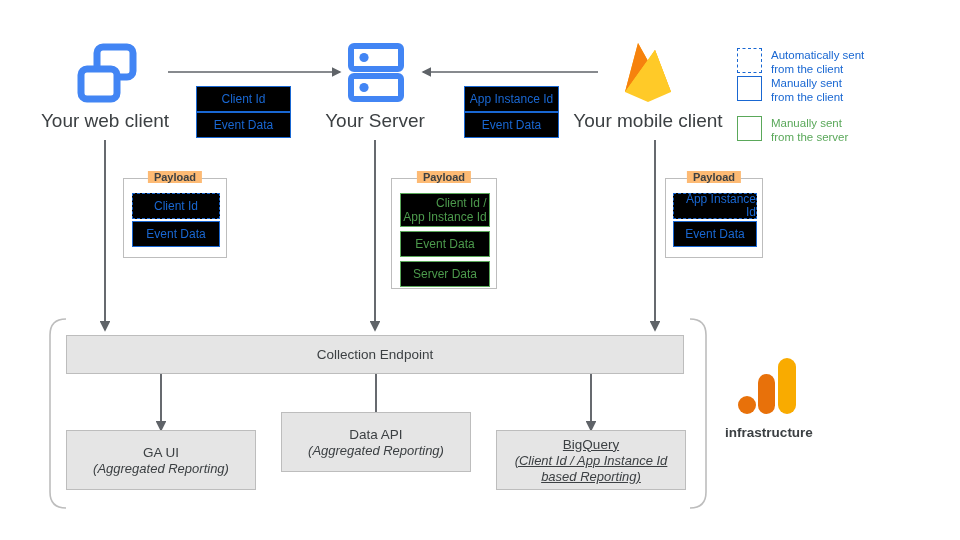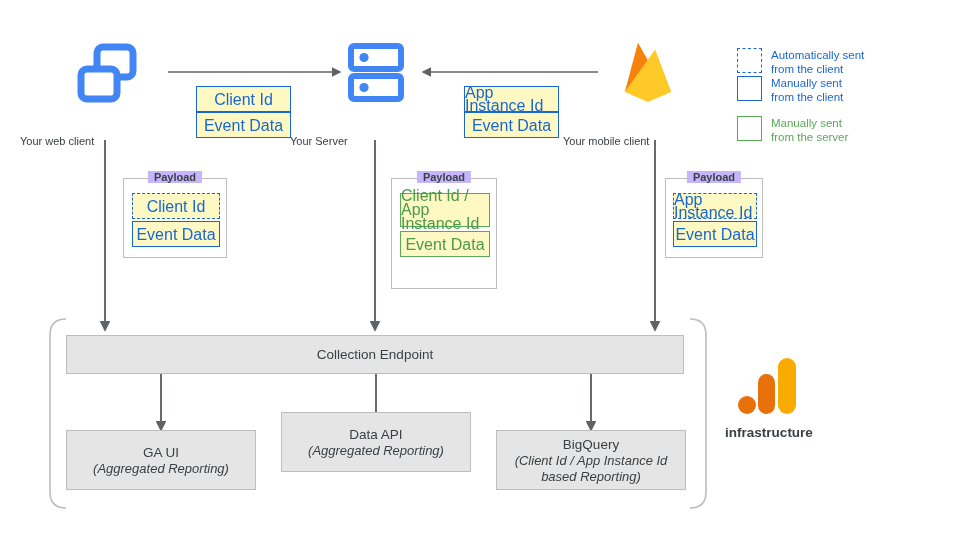--- a/index.html
+++ b/index.html
@@ -2,32 +2,32 @@
 <html><head>
 <meta charset="utf-8">
 <style>
   html,body{margin:0;padding:0;background:#ffffff;}
   body{width:960px;height:540px;position:relative;overflow:hidden;
        font-family:"Liberation Sans","DejaVu Sans",sans-serif;
        -webkit-font-smoothing:antialiased;}
   .abs{position:absolute;}
 
   
-  .node-label{font-size:11px;color:#3c4043;text-align:left;white-space:nowrap;margin-top:25px;}
+  .node-label{font-size:19px;color:#3c4043;text-align:center;white-space:nowrap;}
   .chip{box-sizing:border-box;display:flex;align-items:center;justify-content:center;
-        text-align:left;font-size:16px;line-height:13px;color:#1967d2;
-        border:1.4px solid #1967d2;background:#fef9c3;}
+        text-align:right;font-size:12px;line-height:13px;color:#1967d2;
+        border:1.4px solid #1967d2;background:#000000;}
   .chip.dashed{border-style:dashed;}
   .chip.green{color:#4c9a4c;border-color:#5aa85a;}
   .chip.tall{line-height:14px;}
 
   
   .payload{box-sizing:border-box;position:absolute;border:1.2px solid #bdbdbd;background:#fff;}
   .payload-title{position:absolute;top:-8px;left:50%;transform:translateX(-50%);
-                 background:#c4b5fd;padding:0 6px;font-size:11px;font-weight:bold;color:#3c4043;
+                 background:#fdba74;padding:0 6px;font-size:11px;font-weight:bold;color:#3c4043;
                  white-space:nowrap;}
 
   
   .gbox{box-sizing:border-box;border:1.2px solid #bdbdbd;background:#e5e5e5;
         display:flex;flex-direction:column;align-items:center;justify-content:center;
         text-align:center;color:#3c4043;}
   .gbox .t1{font-size:13.5px;line-height:17px;}
   .gbox .t2{font-size:13px;line-height:16px;font-style:italic;}
 
   
@@ -102,20 +102,21 @@
   <div class="payload-title">Payload</div>
   <div class="chip dashed" style="position:absolute;left:8px;top:14px;width:88px;height:26px;">Client Id</div>
   <div class="chip" style="position:absolute;left:8px;top:42px;width:88px;height:26px;">Event Data</div>
 </div>
 
 <div class="payload" style="left:391px;top:178px;width:106px;height:111px;">
   <div class="payload-title">Payload</div>
   <div class="chip green tall" style="position:absolute;left:8px;top:14px;width:90px;height:34px;white-space:pre-line;">Client Id /
 App Instance Id</div>
   <div class="chip green" style="position:absolute;left:8px;top:52px;width:90px;height:26px;">Event Data</div>
+  <div class="chip green" style="position:absolute;left:8px;top:82px;width:90px;height:26px;">Server Data</div>
 </div>
 
 <div class="payload" style="left:665px;top:178px;width:98px;height:80px;">
   <div class="payload-title">Payload</div>
   <div class="chip dashed" style="position:absolute;left:7px;top:14px;width:84px;height:26px;">App Instance Id</div>
   <div class="chip" style="position:absolute;left:7px;top:42px;width:84px;height:26px;">Event Data</div>
 </div>
 
 <div class="abs gbox" style="left:66px;top:335px;width:618px;height:39px;">
   <div class="t1">Collection Endpoint</div>
@@ -124,21 +125,21 @@
 <div class="abs gbox" style="left:66px;top:430px;width:190px;height:60px;">
   <div class="t1">GA UI</div>
   <div class="t2">(Aggregated Reporting)</div>
 </div>
 
 <div class="abs gbox" style="left:281px;top:412px;width:190px;height:60px;">
   <div class="t1">Data API</div>
   <div class="t2">(Aggregated Reporting)</div>
 </div>
 
-<div class="abs gbox" style="left:496px;top:430px;width:190px;height:60px;">
+<div class="abs gbox" style="left:496px;top:430px;width:190px;height:60px;text-decoration:underline;">
   <div class="t1">BigQuery</div>
   <div class="t2" style="white-space:pre-line;">(Client Id / App Instance Id
 based Reporting)</div>
 </div>
 
 <svg class="abs" style="left:738px;top:356px;width:62px;height:62px;" viewBox="0 0 62 62">
   <rect x="40" y="2" width="18" height="56" rx="9" ry="9" fill="#f9ab00"></rect>
   <rect x="20" y="18" width="17" height="40" rx="8.5" ry="8.5" fill="#e8710a"></rect>
   <circle cx="9" cy="49" r="9" fill="#e8710a"></circle>
 </svg>

